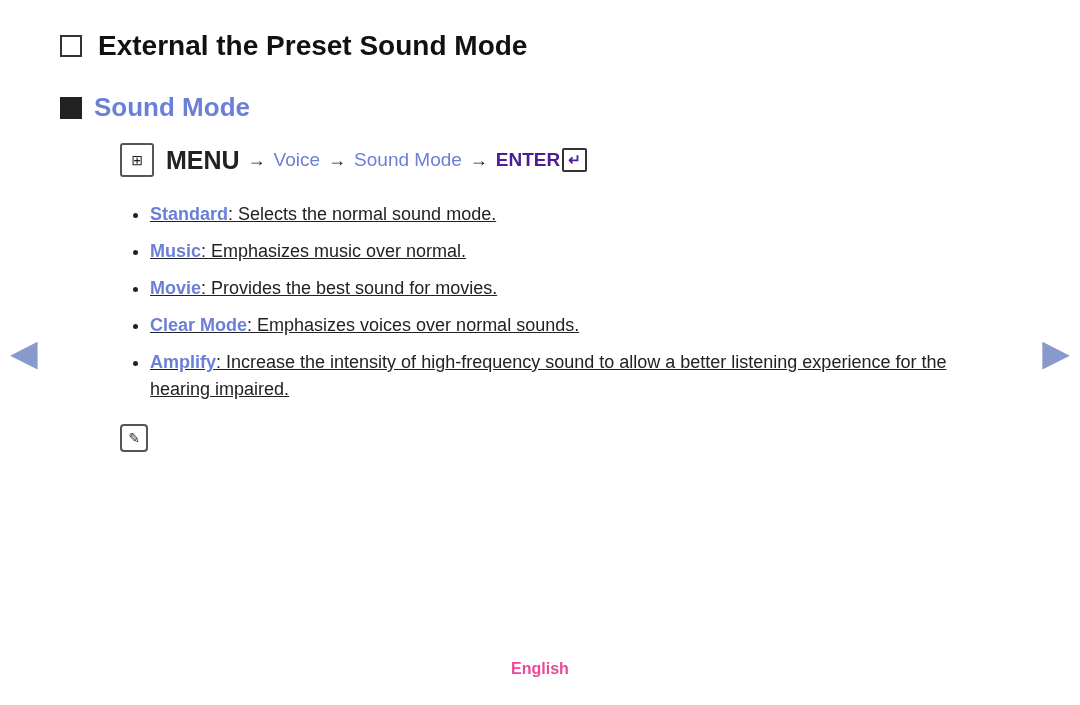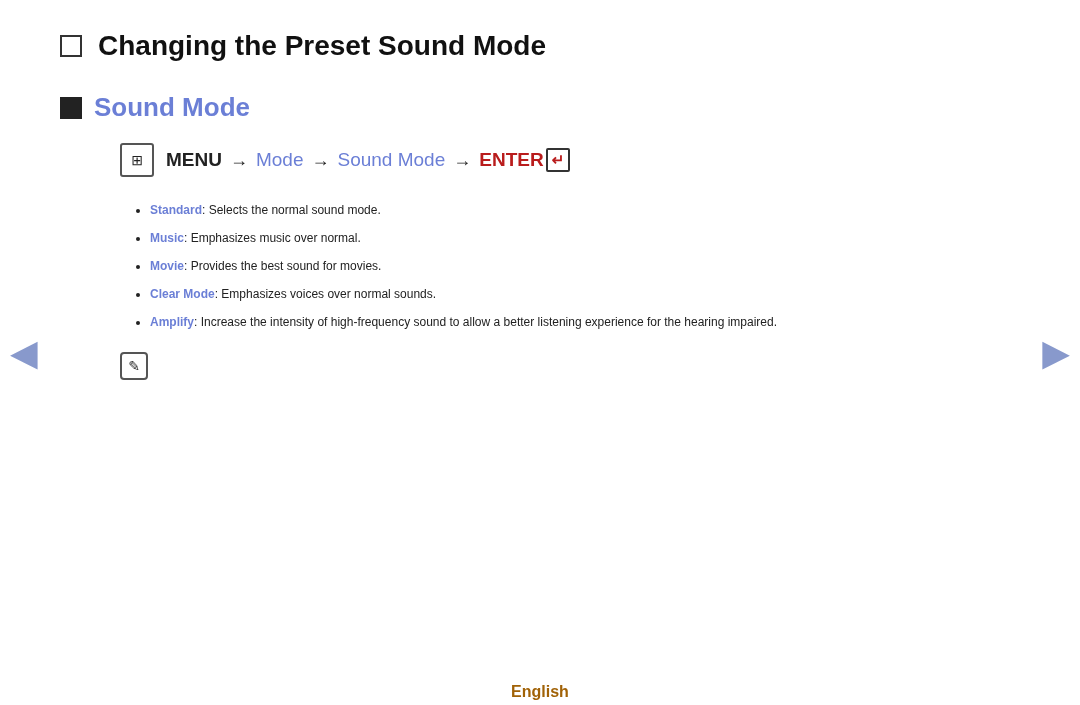--- a/index.html
+++ b/index.html
@@ -81,37 +81,37 @@
       height: 34px;
       border: 2px solid #555;
       border-radius: 3px;
       font-size: 14px;
       margin-right: 4px;
     }
 
     .menu-text {
       font-weight: bold;
       color: #222;
-      font-size: 19px;
+      font-size: 25px;
     }
 
     .arrow-text {
       color: #222;
       font-size: 18px;
       font-weight: normal;
     }
 
     .path-link {
       color: #6b7fd6;
       font-size: 19px;
     }
 
     .enter-btn {
       font-weight: bold;
-      color: #b91c1c;
+      color: #4c1d95;
       font-size: 19px;
       display: inline-flex;
       align-items: center;
       gap: 2px;
     }
 
     .enter-icon {
       display: inline-flex;
       align-items: center;
       justify-content: center;
@@ -123,23 +123,24 @@
     }
 
     .bullet-list {
       list-style: disc;
       margin-left: 90px;
       margin-bottom: 20px;
     }
 
     .bullet-list li {
       margin-bottom: 10px;
-      font-size: 12px;
+      font-size: 18px;
       line-height: 1.5;
       color: #222222;
+      text-decoration: underline;
     }
 
     .term {
       color: #6b7fd6;
       font-weight: bold;
     }
 
     .note-row {
       display: flex;
       align-items: flex-start;
@@ -183,52 +184,52 @@
       top: 50%;
       transform: translateY(-50%);
       font-size: 36px;
       color: #8899cc;
       cursor: pointer;
       user-select: none;
     }
 
     .footer {
       position: absolute;
-      bottom: 4px;
+      bottom: 27px;
       left: 50%;
       transform: translateX(-50%);
       font-weight: bold;
       font-size: 16px;
-      color: #a16207;
+      color: #ec4899;
     }
   </style>
 </head>
 <body>
 
 <div class="nav-arrow-left">◀</div>
 
 <div class="nav-arrow-right">▶</div>
 
 <div class="page-container">
 
   <div class="main-title">
     <span class="checkbox-icon"></span>
-    <span>Changing the Preset Sound Mode</span>
+    <span>External the Preset Sound Mode</span>
   </div>
 
   <div class="section-title-row">
     <span class="black-square"></span>
     <span class="section-title">Sound Mode</span>
   </div>
 
   <div class="menu-path">
     <span class="menu-icon">⊞</span>
     <span class="menu-text">MENU</span>
     <span class="arrow-text">→</span>
-    <span class="path-link">Mode</span>
+    <span class="path-link">Voice</span>
     <span class="arrow-text">→</span>
     <span class="path-link">Sound Mode</span>
     <span class="arrow-text">→</span>
     <span class="enter-btn">
       <span>ENTER</span>
         <span class="enter-icon">↵</span>
     </span>
   </div>
 
   <ul class="bullet-list">

